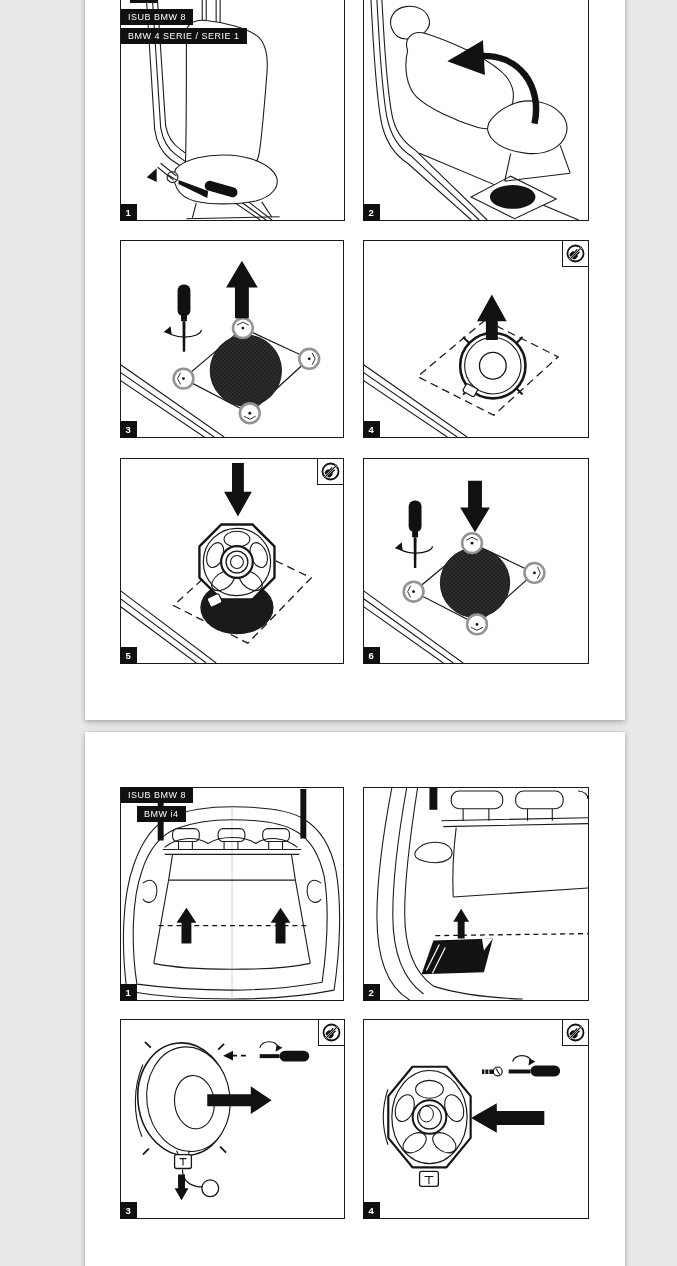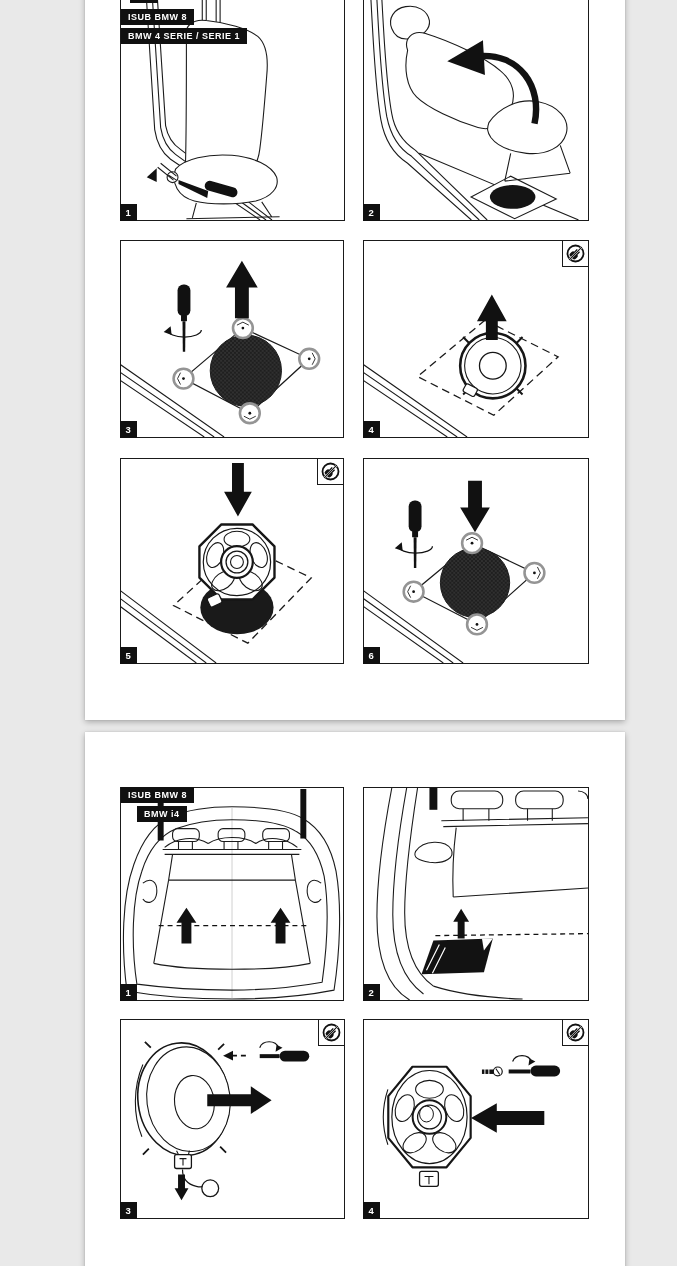--- a/index.html
+++ b/index.html
@@ -4,21 +4,21 @@
 <style>
   html,body{margin:0;padding:0}
   body{width:677px;height:1266px;position:relative;overflow:hidden;background:#e9e9e9;font-family:"Liberation Sans",sans-serif}
   .page{position:absolute;left:85px;width:540px;background:#fff;box-shadow:0 2px 6px rgba(0,0,0,.28),0 0 1px rgba(0,0,0,.18)}
   .panel{position:absolute;background:#fff;border:1.3px solid #1a1a1a;box-sizing:border-box}
   .panel svg.art{position:absolute;left:0;top:0;width:100%;height:100%;display:block}
   .stepnum{position:absolute;left:-1.3px;bottom:-1.3px;width:17px;height:17px;background:#101010;color:#fff;
     font-size:9.5px;font-weight:bold;display:flex;align-items:center;justify-content:center;z-index:3}
   .plugbox{position:absolute;top:-1.3px;right:-1.3px;width:27px;height:27px;background:#fff;border:1.3px solid #1a1a1a;
     box-sizing:border-box;display:flex;align-items:center;justify-content:center;z-index:3}
-  .lbl{position:absolute;background:#101010;color:#fff;font-size:9px;font-weight:bold;letter-spacing:.5px;
+  .lbl{position:absolute;background:#101010;color:#fff;font-size:9px;font-weight:normal;letter-spacing:.5px;
     line-height:16px;height:16px;padding:0 7px;white-space:nowrap;z-index:5}
   .frag{position:absolute;background:#101010;z-index:5}
 </style>
 </head>
 <body>
 
 <svg width="0" height="0" style="position:absolute" aria-hidden="true">
   <defs>
     <pattern id="meshP" width="4" height="4" patternUnits="userSpaceOnUse">
       <rect width="4" height="4" fill="#1f1f1f"></rect>

